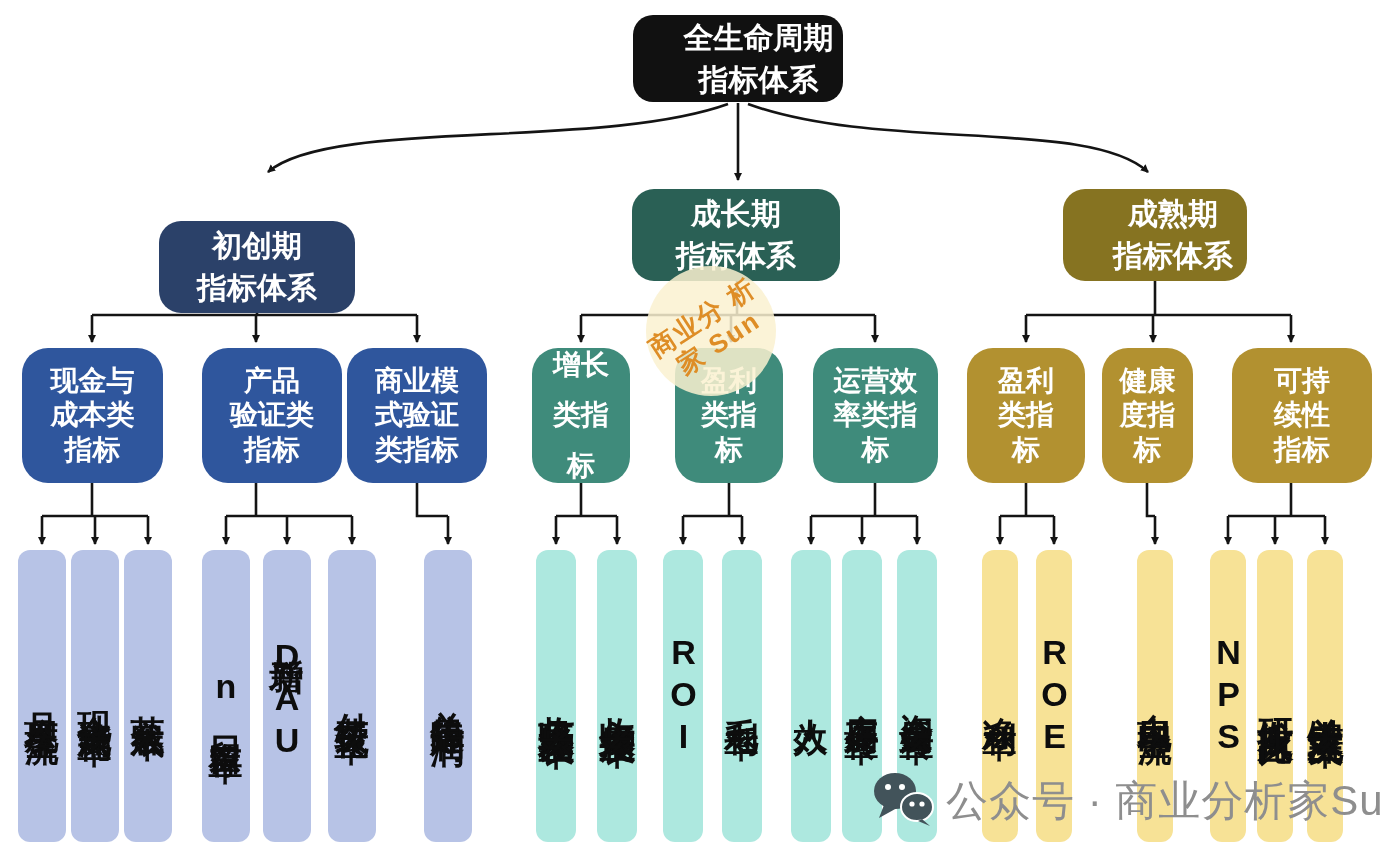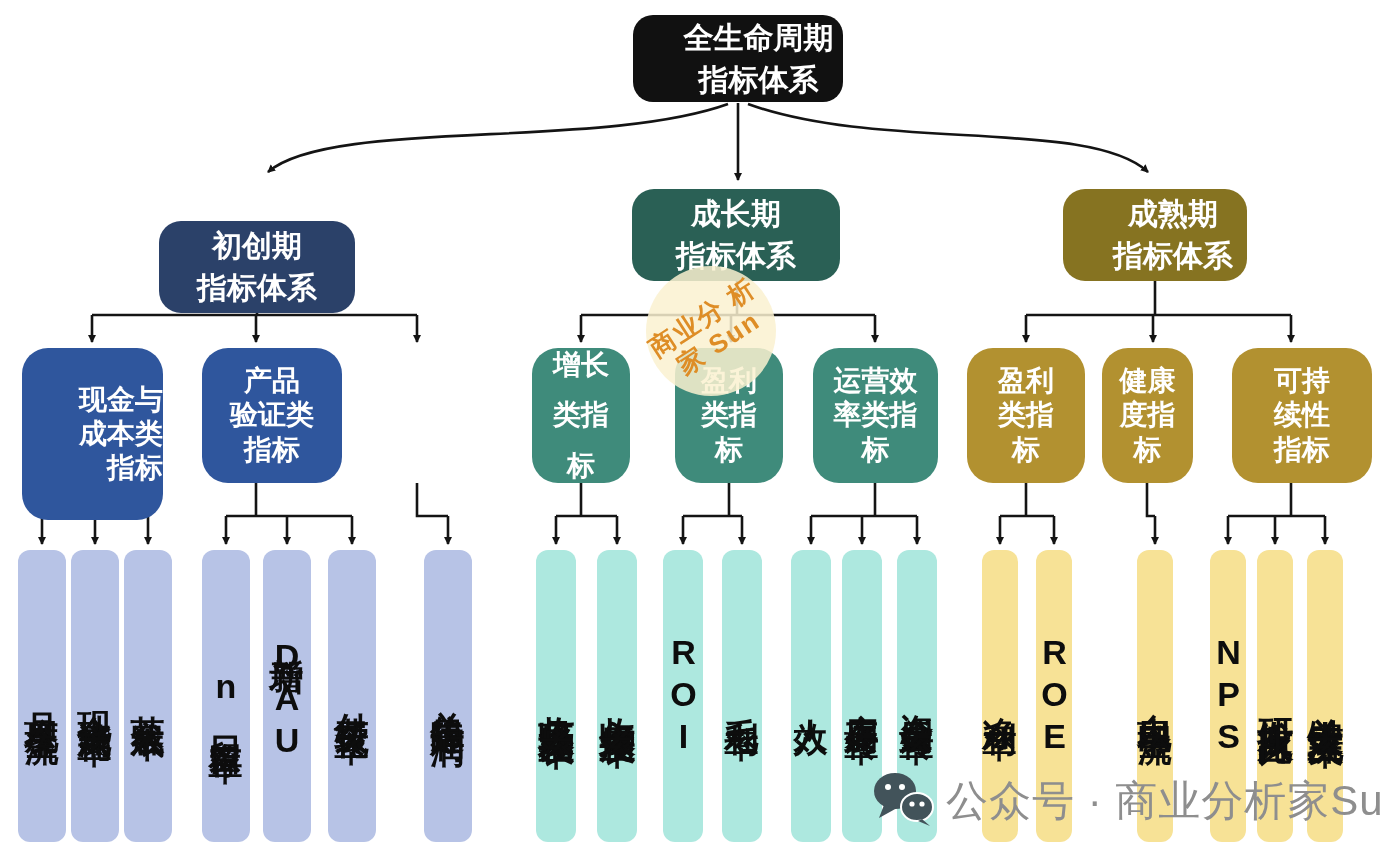--- a/index.html
+++ b/index.html
@@ -124,29 +124,34 @@
   </div>
   <div class="node lv1 lv1-b" style="left:632px;top:189px;width:208px;height:92px;">
     <span>成长期</span>
     <span>指标体系</span>
   </div>
   <div class="node lv1 lv1-c" style="left:1063px;top:189px;width:184px;height:92px;padding-left:36px;">
     <span>成熟期</span>
     <span>指标体系</span>
   </div>
 
-  <div class="node lv2 lv2-a" style="left:22px;top:348px;width:141px;height:172px;align-items:flex-end;">
+  <div class="node lv2 lv2-a" style="left:22px;top:348px;width:141px;height:135px;">
     <span>现金与</span>
     <span>成本类</span>
     <span>指标</span>
   </div>
   <div class="node lv2 lv2-a" style="left:202px;top:348px;width:140px;height:135px;">
     <span>产品</span>
     <span>验证类</span>
     <span>指标</span>
+  </div>
+  <div class="node lv2 lv2-a" style="left:347px;top:348px;width:140px;height:135px;">
+    <span>商业模</span>
+    <span>式验证</span>
+    <span>类指标</span>
   </div>
   <div class="node lv2 lv2-b" style="left:532px;top:348px;width:98px;height:135px;gap:16px;">
     <span>增长</span>
     <span>类指</span>
     <span>标</span>
   </div>
   <div class="node lv2 lv2-b" style="left:675px;top:348px;width:108px;height:135px;">
     <span>盈利</span>
     <span>类指</span>
     <span>标</span>

